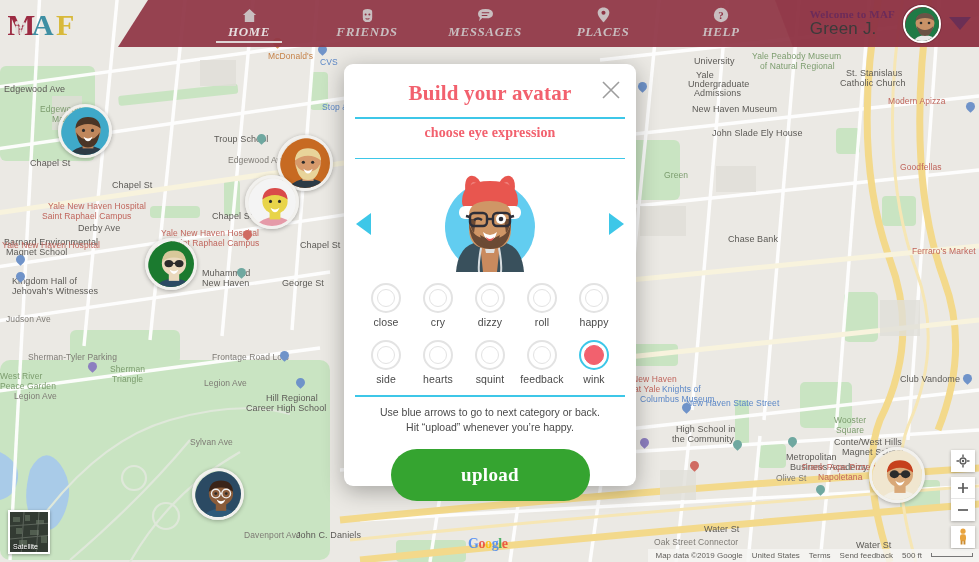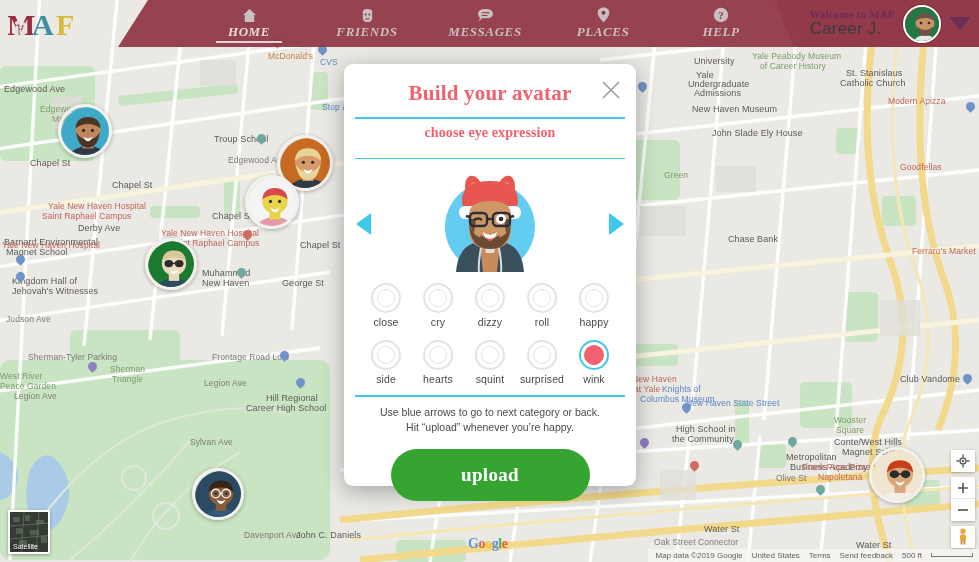--- a/index.html
+++ b/index.html
@@ -452,21 +452,21 @@
         <div class="maplbl red" style="left: 161px; top: 228px;">Yale New Haven Hospital</div>
         <div class="maplbl red" style="left: 170px; top: 238px;">Saint Raphael Campus</div>
         <div class="maplbl b" style="left: 202px; top: 268px;">Muhammad</div>
         <div class="maplbl b" style="left: 202px; top: 278px;">New Haven</div>
         <div class="maplbl b" style="left: 282px; top: 278px;">George St</div>
         <div class="maplbl red" style="left: 2px; top: 240px;">Yale New Haven Hospital</div>
         <div class="maplbl red" style="left: 48px; top: 201px;">Yale New Haven Hospital</div>
         <div class="maplbl red" style="left: 42px; top: 211px;">Saint Raphael Campus</div>
         <div class="maplbl b" style="left: 694px; top: 56px;">University</div>
         <div class="maplbl green2" style="left: 752px; top: 51px;">Yale Peabody Museum</div>
-        <div class="maplbl green2" style="left: 760px; top: 61px;">of Career History</div>
+        <div class="maplbl green2" style="left: 760px; top: 61px;">of Natural Regional</div>
         <div class="maplbl b" style="left: 696px; top: 70px;">Yale</div>
         <div class="maplbl b" style="left: 688px; top: 79px;">Undergraduate</div>
         <div class="maplbl b" style="left: 694px; top: 88px;">Admissions</div>
         <div class="maplbl b" style="left: 692px; top: 104px;">New Haven Museum</div>
         <div class="maplbl red" style="left: 888px; top: 96px;">Modern Apizza</div>
         <div class="maplbl red" style="left: 900px; top: 162px;">Goodfellas</div>
         <div class="maplbl b" style="left: 846px; top: 68px;">St. Stanislaus</div>
         <div class="maplbl b" style="left: 840px; top: 78px;">Catholic Church</div>
         <div class="maplbl green2" style="left: 664px; top: 170px;">Green</div>
         <div class="maplbl b" style="left: 712px; top: 128px;">John Slade Ely House</div>
@@ -738,21 +738,21 @@
               <text x="8" y="12" font-family="Liberation Serif, serif" font-size="11" font-weight="bold" fill="#8f3545" text-anchor="middle">?</text>
             </svg>
           </span>
           <span class="lb">HELP</span>
         </div>
       </div>
 
     <div class="user-box">
       <div class="user-text">
         <div class="welcome">Welcome to MAF</div>
-        <div class="uname">Career J.</div>
+        <div class="uname">Green J.</div>
       </div>
       <div class="uavatar">
         <svg viewBox="0 0 40 40" width="40" height="40">
           <circle cx="20" cy="20" r="20" fill="#1f7a46"></circle>
           <path d="M6 40 q2-11 14-12 q12 1 14 12 z" fill="#e9e9e9"></path>
           <circle cx="20" cy="16" r="9.5" fill="#c99267"></circle>
           <path d="M10.5 14 q1-8 9.5-8 q8.5 0 9.5 8 q-4-3-9.5-3 q-5.5 0-9.5 3z" fill="#6b5346"></path>
           <path d="M11.5 19 q2 10 8.5 10 q6.5 0 8.5-10 q-4 4-8.5 4 q-4.5 0-8.5-4z" fill="#6b5346"></path>
           <circle cx="16" cy="16" r="1.3" fill="#2b2b2b"></circle>
             <circle cx="24" cy="16" r="1.3" fill="#2b2b2b"></circle>
@@ -864,21 +864,21 @@
         <div class="opt">
           <span class="ring">
             <span class="dot"></span>
           </span>
           <span class="lb">squint</span>
         </div>
         <div class="opt">
           <span class="ring">
             <span class="dot"></span>
           </span>
-          <span class="lb">surprised</span>
+          <span class="lb">feedback</span>
         </div>
         <div class="opt sel">
           <span class="ring">
             <span class="dot"></span>
           </span>
           <span class="lb">wink</span>
         </div>
       </div>
 
     <div class="m-hr2"></div>

